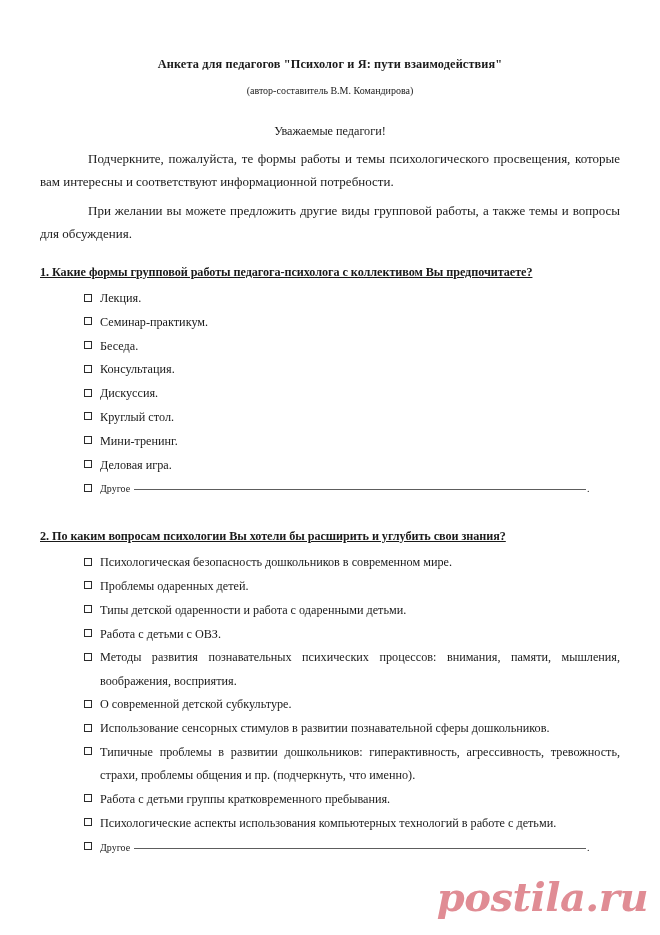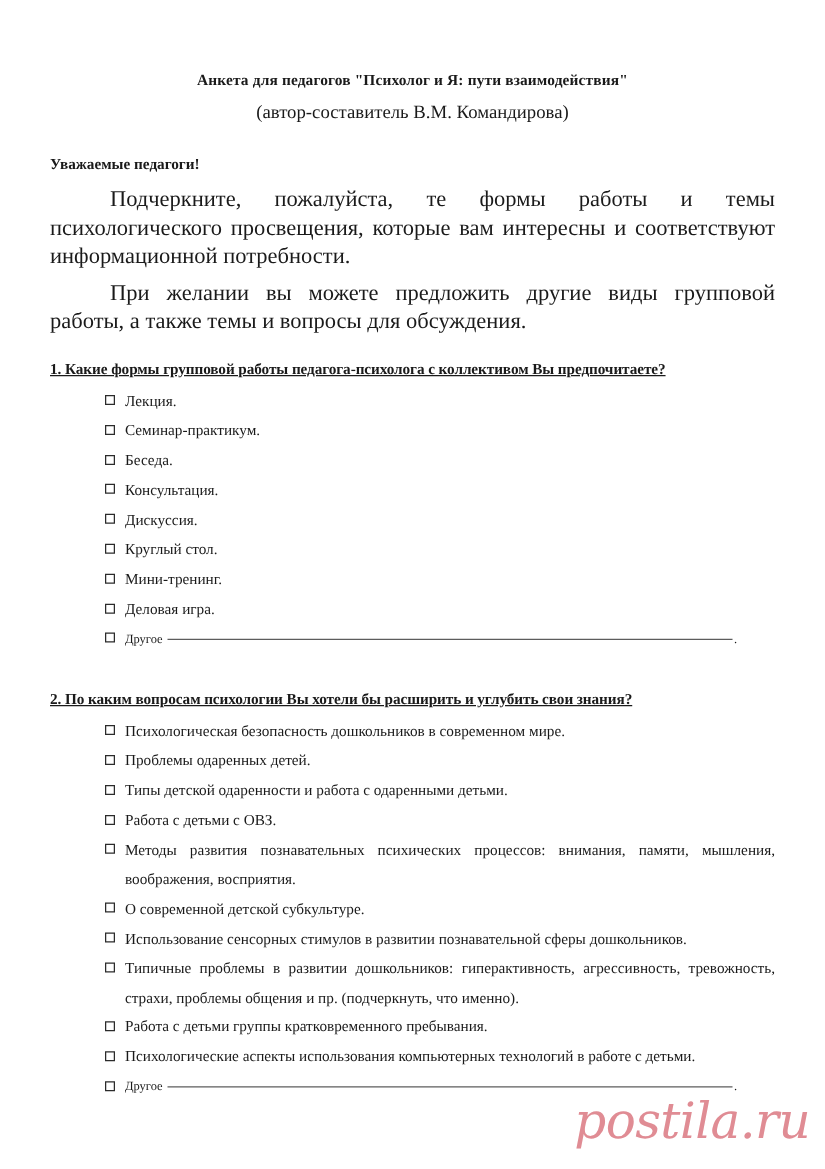--- a/index.html
+++ b/index.html
@@ -37,36 +37,36 @@
     text-align: center;
     font-weight: bold;
     font-size: 12.3px;
     line-height: 17px;
     letter-spacing: 0.01em;
     margin: 0;
     padding: 0 10px;
   }
   .doc-subtitle {
     text-align: center;
-    font-size: 15px;
+    font-size: 10px;
     line-height: 17px;
     margin: 9px 0 0 0;
   }
 
   
   .salutation {
+    text-align: center;
     font-size: 12.2px;
     line-height: 17px;
     margin: 24px 0 0 0;
-    font-weight: bold;
   }
   .para {
     text-align: justify;
     text-justify: inter-word;
-    font-size: 18px;
+    font-size: 13px;
     line-height: 22.5px;
     margin: 8px 0 0 0;
     text-indent: 48px;
   }
   .para.tight { margin-top: 7px; }
 
   
   .question {
     font-weight: bold;
     font-size: 12.2px;
@@ -136,21 +136,21 @@
   }
   .other-row .dot { }
 
   
   .watermark {
     position: absolute;
     right: 12px;
     bottom: 18px;
     font-family: "DejaVu Serif", "Liberation Serif", serif;
     font-style: italic;
-    font-weight: normal;
+    font-weight: bold;
     font-size: 40px;
     letter-spacing: -0.012em;
     line-height: 1;
     color: #e08c94;
     user-select: none;
   }
 </style>
 </head>
 <body>
 

